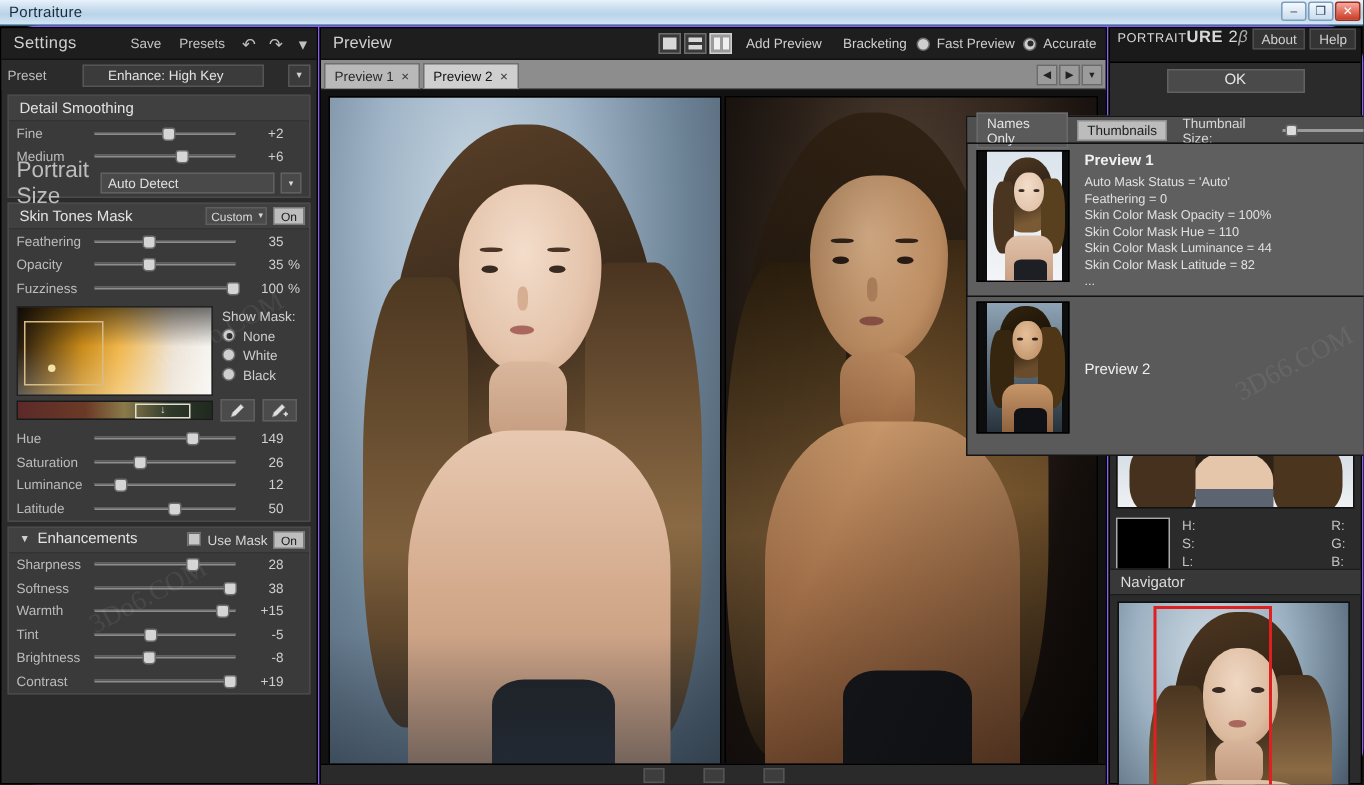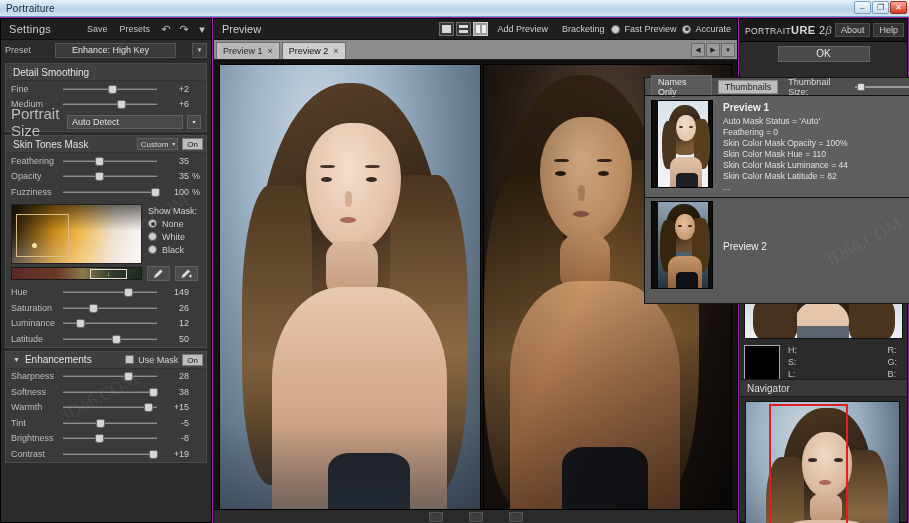--- a/index.html
+++ b/index.html
@@ -13,21 +13,21 @@
     background:linear-gradient(to bottom,#e8f1fb 0%,#c9deef 35%,#b9d3e9 60%,#d2e5f3 100%);
     border-bottom:1px solid #6f9ec4; display:flex; align-items:center; }
   #title-text { font-size:10px; color:#1b2b3a; padding-left:6px; letter-spacing:.2px; }
   #win-btns { position:absolute; right:2px; top:1px; display:flex; gap:1px; }
   .win-btn { width:17px; height:13px; border:1px solid #7d9fbe; border-radius:2px;
     background:linear-gradient(to bottom,#f3f8fd,#cadced); display:flex; align-items:center;
     justify-content:center; font-size:8px; color:#27405a; }
   .win-btn.close { background:linear-gradient(to bottom,#f6a9a0,#cf3a22); border-color:#9e2d1a; color:#fff; }
 
   
-  #body { position:absolute; left:0; top:17px; width:909px; height:506px; background:#a21caf; }
+  #body { position:absolute; left:0; top:17px; width:909px; height:506px; background:#8b5cf6;border-radius:25px; }
 
   
   #settings-panel { position:absolute; left:0; top:1px; width:212px; height:505px;
     background:#2b2b2b; border:1px solid #000; }
   .panel-head { height:21px; background:#1e1e1e; display:flex; align-items:center;
     border-bottom:1px solid #111; }
   .panel-head .ttl { font-size:11px; color:#cfcfcf; padding-left:8px; flex:1; letter-spacing:.3px; }
   .head-btn { font-size:9px; color:#c4c4c4; padding:2px 5px; margin-right:2px; }
   .head-ico { width:18px; text-align:center; font-size:11px; color:#c0c0c0; }
 
@@ -138,21 +138,21 @@
   .neck { position:absolute; border-radius:30%; }
   .body-top { position:absolute; border-radius:40% 40% 0 0; }
   .eye { position:absolute; width:11px; height:5px; border-radius:50%; background:#3a2b22; }
   .eyebrow { position:absolute; width:15px; height:3px; border-radius:40%; background:#4a3526; }
   .lips { position:absolute; width:16px; height:6px; border-radius:50%; background:#a9675e; }
   .shade { position:absolute; inset:0; background:linear-gradient(115deg,rgba(0,0,0,.32),rgba(0,0,0,0) 45%,rgba(0,0,0,.4)); }
 
   
   #right-panel { position:absolute; left:739px; top:1px; width:169px; height:505px;
     background:#2b2b2b; border:1px solid #000; }
-  #brand-bar { height:23px; background:#1a1a1a; display:flex; align-items:center;
+  #brand-bar { height:23px; background:#1a1a1a; display:flex; align-items:flex-start;
     border-bottom:1px solid #000; }
   #brand { font-size:11px; color:#d8d8d8; padding-left:5px; letter-spacing:.4px; flex:1; }
   #brand b { font-weight:bold; }
   #brand .sm { font-size:8.5px; }
   #brand .beta { font-style:italic; color:#a8a8a8; }
   .brand-btn { font-size:9px; color:#d0d0d0; padding:1px 5px; border:1px solid #4d4d4d;
     background:#343434; margin-right:3px; }
   #ok-row { height:23px; display:flex; align-items:center; justify-content:center; background:#2b2b2b; }
   #ok-btn { width:92px; height:16px; background:#4a4a4a; border:1px solid #616161;
     font-size:10px; color:#e6e6e6; display:flex; align-items:center; justify-content:center; }

